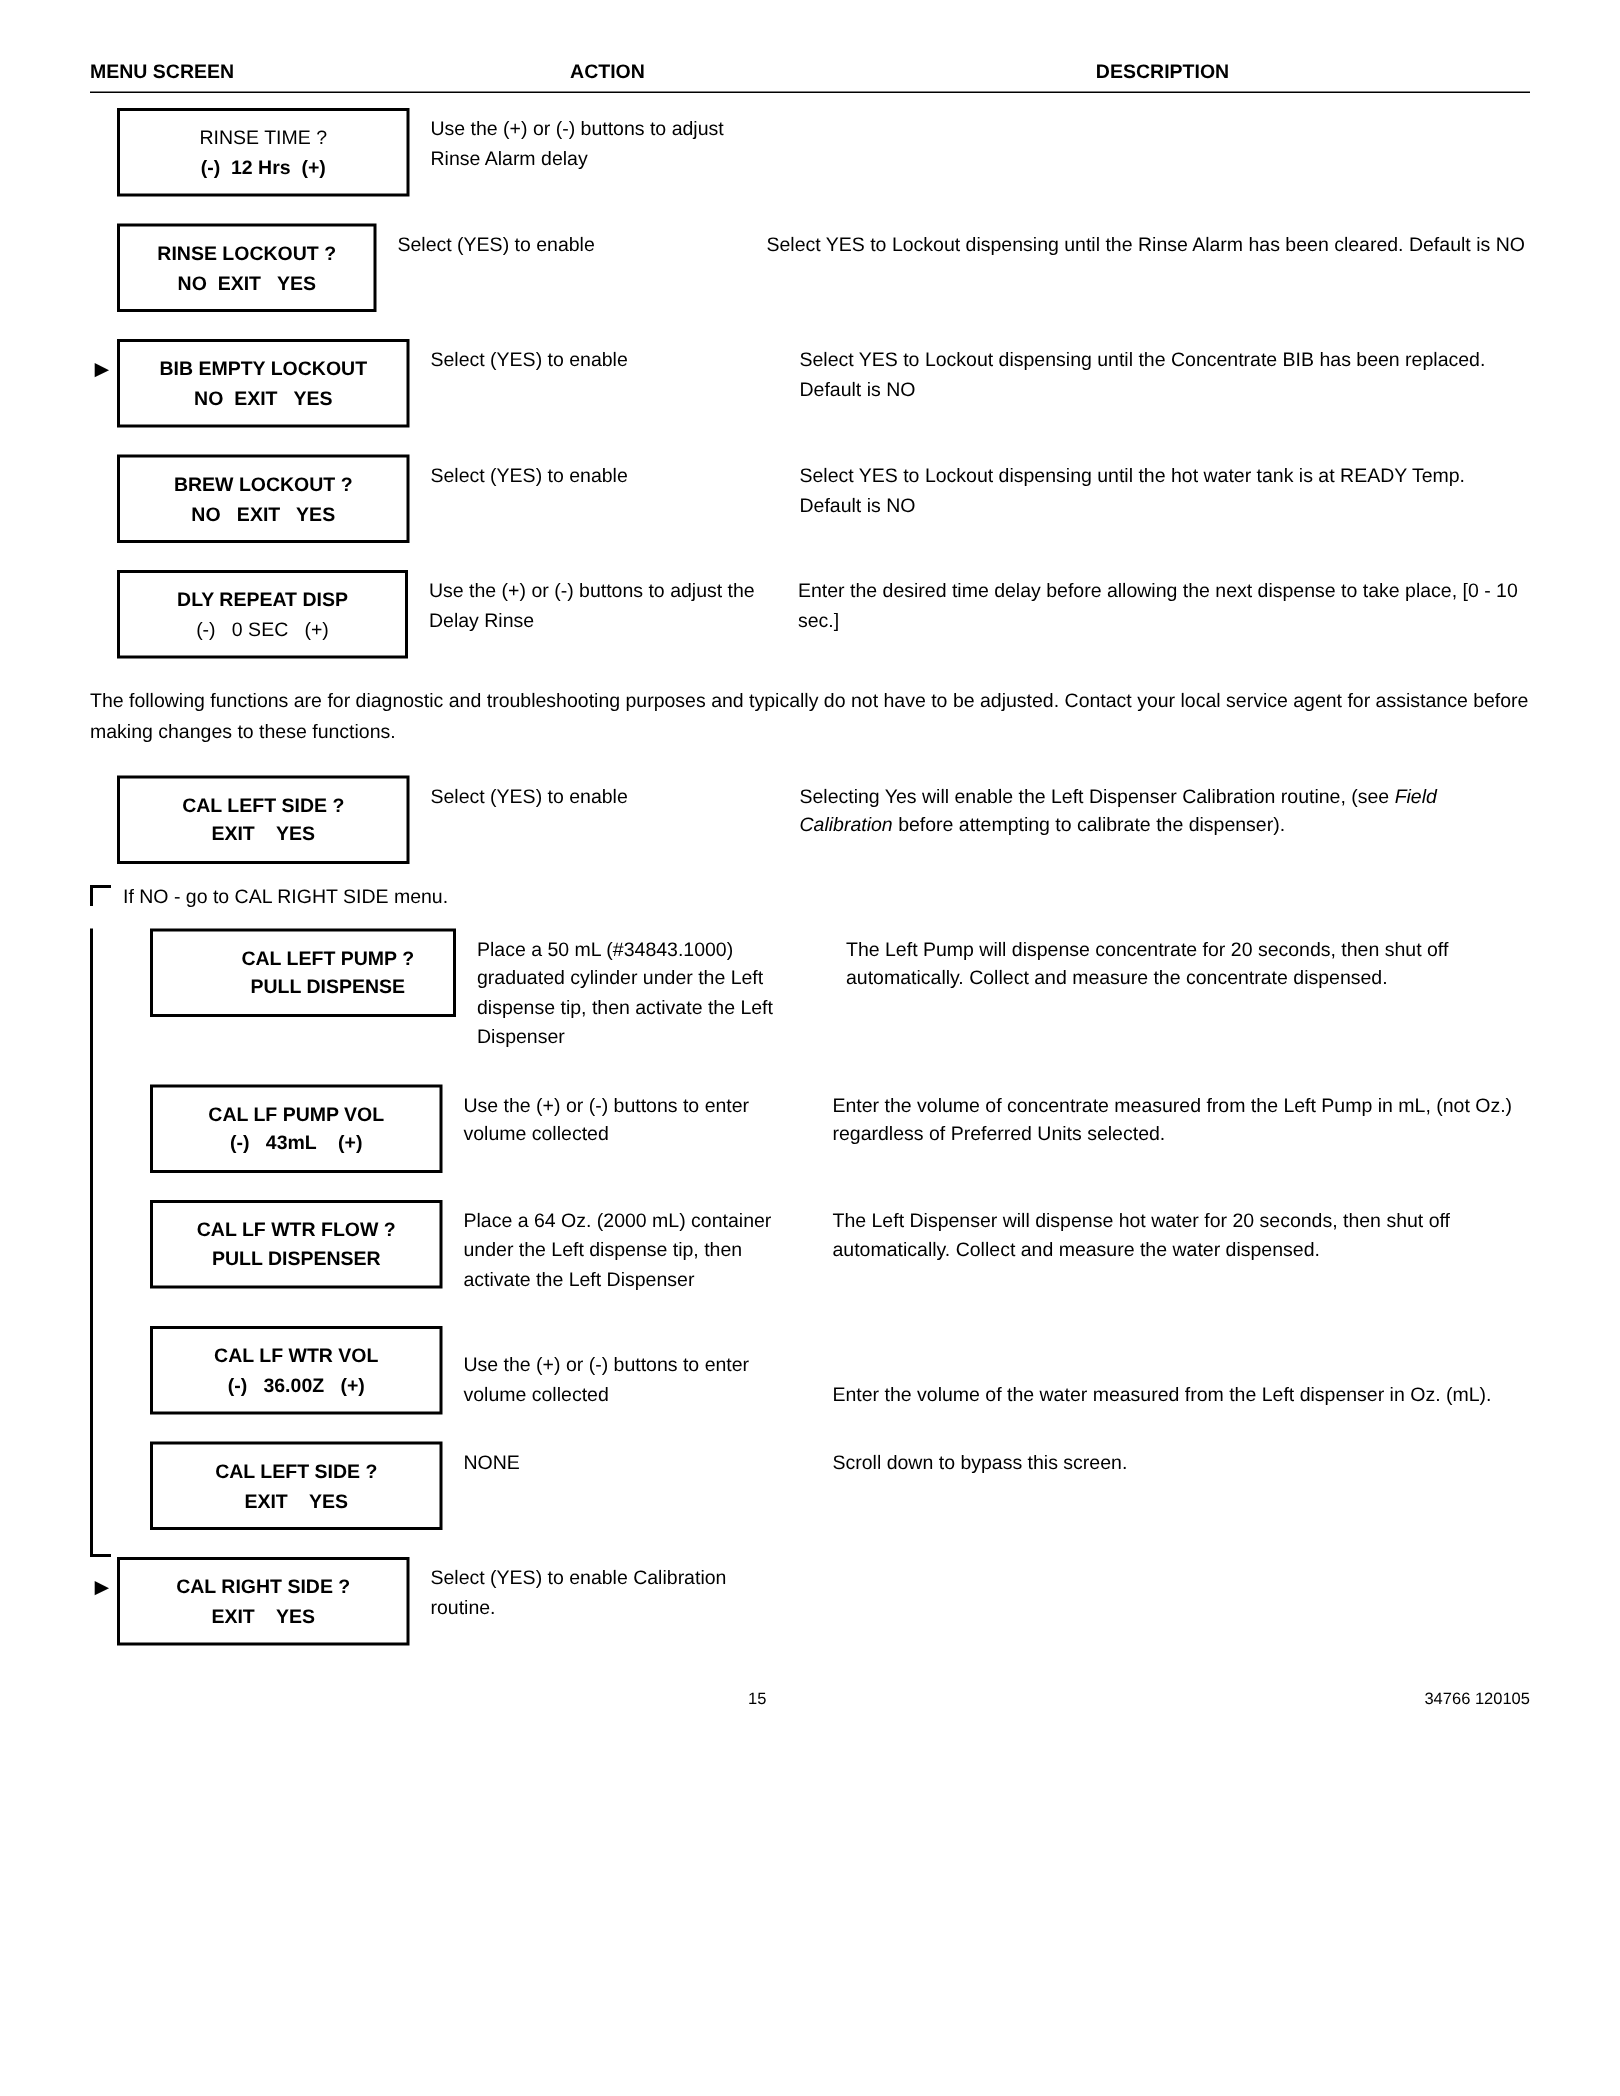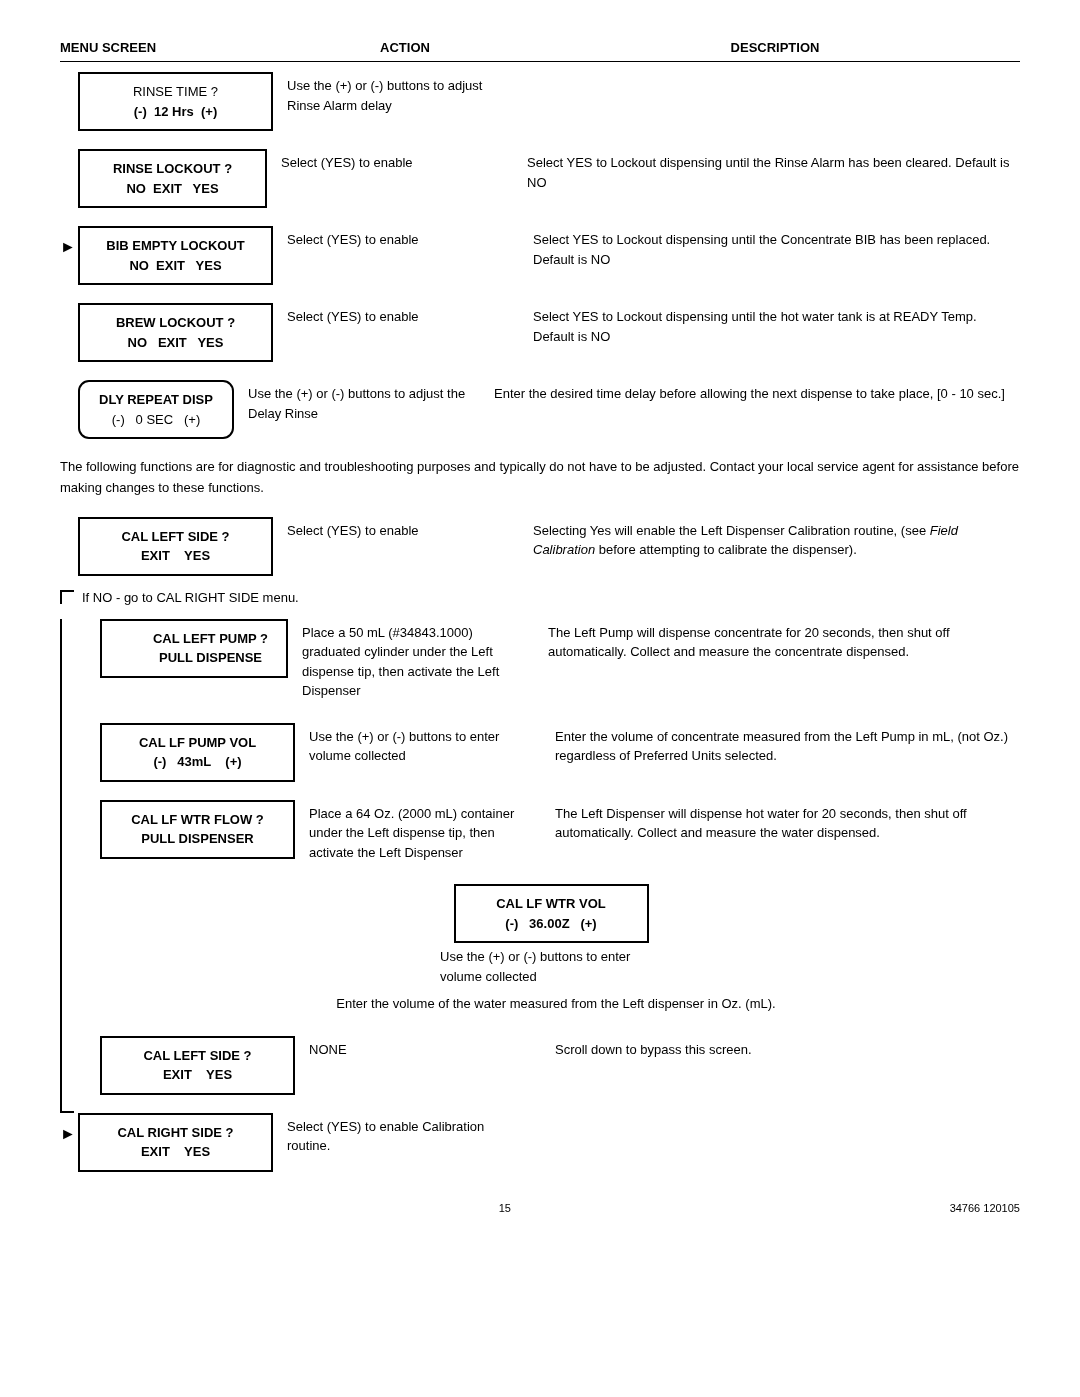--- a/index.html
+++ b/index.html
@@ -85,39 +85,39 @@
 </div>
 
 <div id="rows-container">
     <div style="display: flex; flex-direction: row; margin-bottom: 18px; align-items: flex-start;">
       <div style="width: 18px; flex-shrink: 0; padding-top: 12px;"></div>
       <div class="menu-box" style="width: 195px;"><span style="font-weight:normal;">RINSE TIME  ?</span><br><span style="font-weight:bold;">(-) &nbsp;12 Hrs &nbsp;(+)</span></div>
       <div class="action-cell">Use the (+) or (-) buttons to adjust Rinse Alarm delay</div>
     </div>
     <div style="display: flex; flex-direction: row; margin-bottom: 18px; align-items: flex-start;">
       <div style="width: 18px; flex-shrink: 0; padding-top: 12px;"></div>
-      <div class="menu-box" style="width: 189px;"><span style="font-weight:bold;">RINSE LOCKOUT ?</span><br><span style="font-weight:bold;">NO &nbsp;EXIT &nbsp; YES</span></div>
+      <div class="menu-box" style="width: 173px;"><span style="font-weight:bold;">RINSE LOCKOUT ?</span><br><span style="font-weight:bold;">NO &nbsp;EXIT &nbsp; YES</span></div>
       <div class="action-cell">Select (YES) to enable</div>
       <div class="desc-cell">Select YES to Lockout dispensing until the Rinse Alarm has been cleared. Default is NO</div>
     </div>
     <div style="display: flex; flex-direction: row; margin-bottom: 18px; align-items: flex-start;">
       <div style="width: 18px; flex-shrink: 0; padding-top: 12px;"><span style="font-size:16px;font-weight:bold;">►</span></div>
       <div class="menu-box" style="width: 195px;"><span style="font-weight:bold;">BIB EMPTY LOCKOUT</span><br><span style="font-weight:bold;">NO &nbsp;EXIT &nbsp; YES</span></div>
       <div class="action-cell">Select (YES) to enable</div>
       <div class="desc-cell">Select YES to Lockout dispensing until the Concentrate BIB has been replaced. Default is NO</div>
     </div>
     <div style="display: flex; flex-direction: row; margin-bottom: 18px; align-items: flex-start;">
       <div style="width: 18px; flex-shrink: 0; padding-top: 12px;"></div>
       <div class="menu-box" style="width: 195px;"><span style="font-weight:bold;">BREW LOCKOUT ?</span><br><span style="font-weight:bold;">NO &nbsp; EXIT &nbsp; YES</span></div>
       <div class="action-cell">Select (YES) to enable</div>
       <div class="desc-cell">Select YES to Lockout dispensing until the hot water tank is at READY Temp. Default is NO</div>
     </div>
     <div style="display: flex; flex-direction: row; margin-bottom: 18px; align-items: flex-start;">
       <div style="width: 18px; flex-shrink: 0; padding-top: 12px;"></div>
-      <div class="menu-box" style="width: 156px; border-radius: 11px;"><span style="font-weight:bold;">DLY REPEAT DISP</span><br><span style="font-weight:normal;">(-) &nbsp; 0 SEC &nbsp; (+)</span></div>
+      <div class="menu-box" style="width: 194px;"><span style="font-weight:bold;">DLY REPEAT DISP</span><br><span style="font-weight:normal;">(-) &nbsp; 0 SEC &nbsp; (+)</span></div>
       <div class="action-cell">Use the (+) or (-) buttons to adjust the Delay Rinse</div>
       <div class="desc-cell">Enter the desired time delay before allowing the next dispense to take place, [0 - 10 sec.]</div>
     </div>
   </div>
 
 <div class="notice-text">The following functions are for diagnostic and troubleshooting purposes and typically do not have to be adjusted. Contact your local service agent for assistance before making changes to these functions.</div>
 
 <div id="cal-left-side-first-container">
     <div style="display: flex; flex-direction: row; margin-bottom: 14px; align-items: flex-start;">
       <div style="width: 18px; flex-shrink: 0;"></div>
@@ -131,37 +131,37 @@
   <div class="bracket-line-top"></div>
   <span>If NO - go to CAL RIGHT SIDE menu.</span>
 </div>
 
 <div id="cal-sub-rows-container">
     <div style="display: flex; flex-direction: row; align-items: stretch;">
       <div style="width: 14px; border-left: 2px solid rgb(0, 0, 0); border-bottom: 2px solid rgb(0, 0, 0); margin-right: 8px; flex-shrink: 0; margin-top: 0px;"></div>
       <div style="flex: 1 1 0%;">
         <div style="display: flex; flex-direction: row; margin-bottom: 18px; align-items: flex-start;">
           <div style="width: 18px; flex-shrink: 0;"></div>
-          <div class="menu-box" style="width: 188px; padding-left: 39px;"><span style="font-weight:bold;">CAL  LEFT  PUMP ?</span><br><span style="font-weight:bold;">PULL DISPENSE</span></div>
+          <div class="menu-box" style="width: 204px; padding-left: 39px;"><span style="font-weight:bold;">CAL  LEFT  PUMP ?</span><br><span style="font-weight:bold;">PULL DISPENSE</span></div>
           <div class="action-cell">Place a 50 mL (#34843.1000) graduated cylinder under the Left dispense tip, then activate the Left Dispenser</div>
           <div class="desc-cell">The Left Pump will dispense concentrate for 20 seconds, then shut off automatically. Collect and measure the concentrate dispensed.</div>
         </div>
         <div style="display: flex; flex-direction: row; margin-bottom: 18px; align-items: flex-start;">
           <div style="width: 18px; flex-shrink: 0;"></div>
           <div class="menu-box" style="width: 195px;"><span style="font-weight:bold;">CAL LF PUMP VOL</span><br><span style="font-weight:bold;">(-) &nbsp; 43mL &nbsp;&nbsp; (+)</span></div>
           <div class="action-cell">Use the (+) or (-) buttons to enter volume collected</div>
           <div class="desc-cell">Enter the volume of concentrate measured from the Left Pump in mL, (not Oz.) regardless of Preferred Units selected.</div>
         </div>
         <div style="display: flex; flex-direction: row; margin-bottom: 18px; align-items: flex-start;">
           <div style="width: 18px; flex-shrink: 0;"></div>
           <div class="menu-box" style="width: 195px;"><span style="font-weight:bold;">CAL  LF WTR FLOW ?</span><br><span style="font-weight:bold;">PULL DISPENSER</span></div>
           <div class="action-cell">Place a 64 Oz. (2000 mL) container under the Left dispense tip, then activate the Left Dispenser</div>
           <div class="desc-cell">The Left Dispenser will dispense hot water for 20 seconds, then shut off automatically. Collect and measure the water dispensed.</div>
         </div>
-        <div style="display: flex; flex-direction: column; margin-bottom: 18px; align-items: center;">
+        <div style="display: flex; flex-direction: row; margin-bottom: 18px; align-items: flex-end;">
           <div style="width: 18px; flex-shrink: 0;"></div>
           <div class="menu-box" style="width: 195px;"><span style="font-weight:bold;">CAL LF WTR VOL</span><br><span style="font-weight:bold;">(-) &nbsp; 36.00Z &nbsp; (+)</span></div>
           <div class="action-cell">Use the (+) or (-) buttons to enter volume collected</div>
           <div class="desc-cell">Enter the volume of the water measured from the Left dispenser in Oz. (mL).</div>
         </div>
         <div style="display: flex; flex-direction: row; margin-bottom: 18px; align-items: flex-start;">
           <div style="width: 18px; flex-shrink: 0;"></div>
           <div class="menu-box" style="width: 195px;"><span style="font-weight:bold;">CAL  LEFT SIDE ?</span><br><span style="font-weight:bold;">EXIT &nbsp;&nbsp; YES</span></div>
           <div class="action-cell">NONE</div>
           <div class="desc-cell">Scroll down to bypass this screen.</div>

